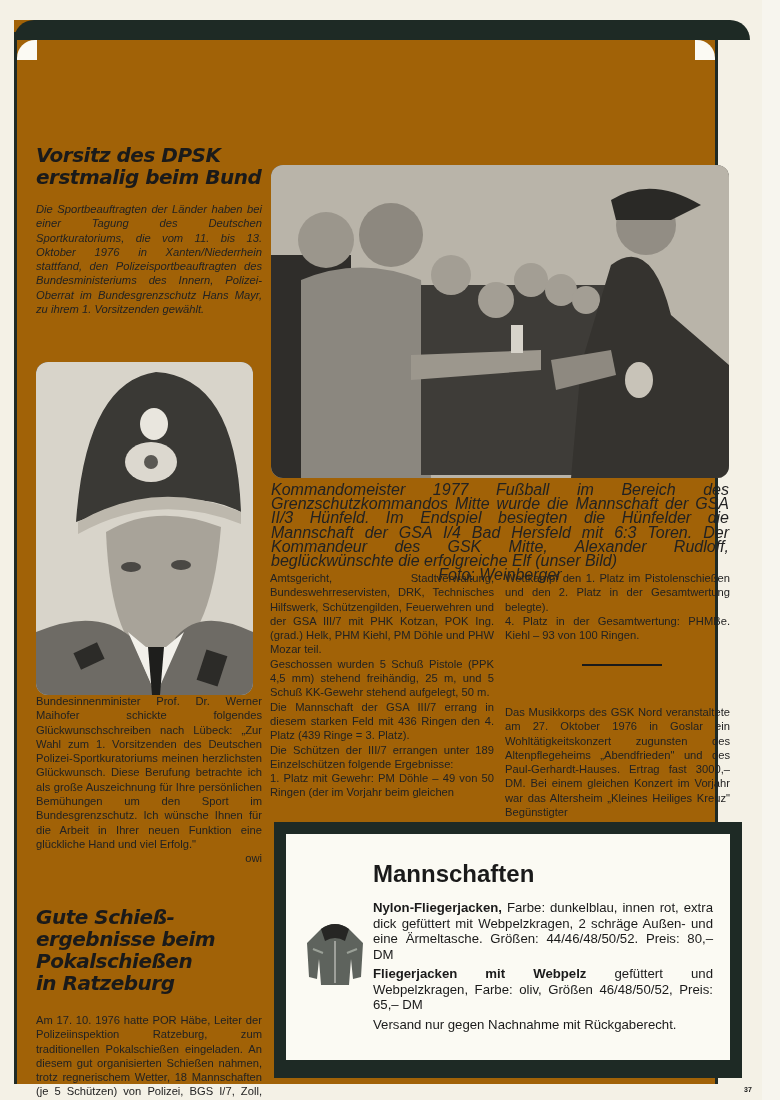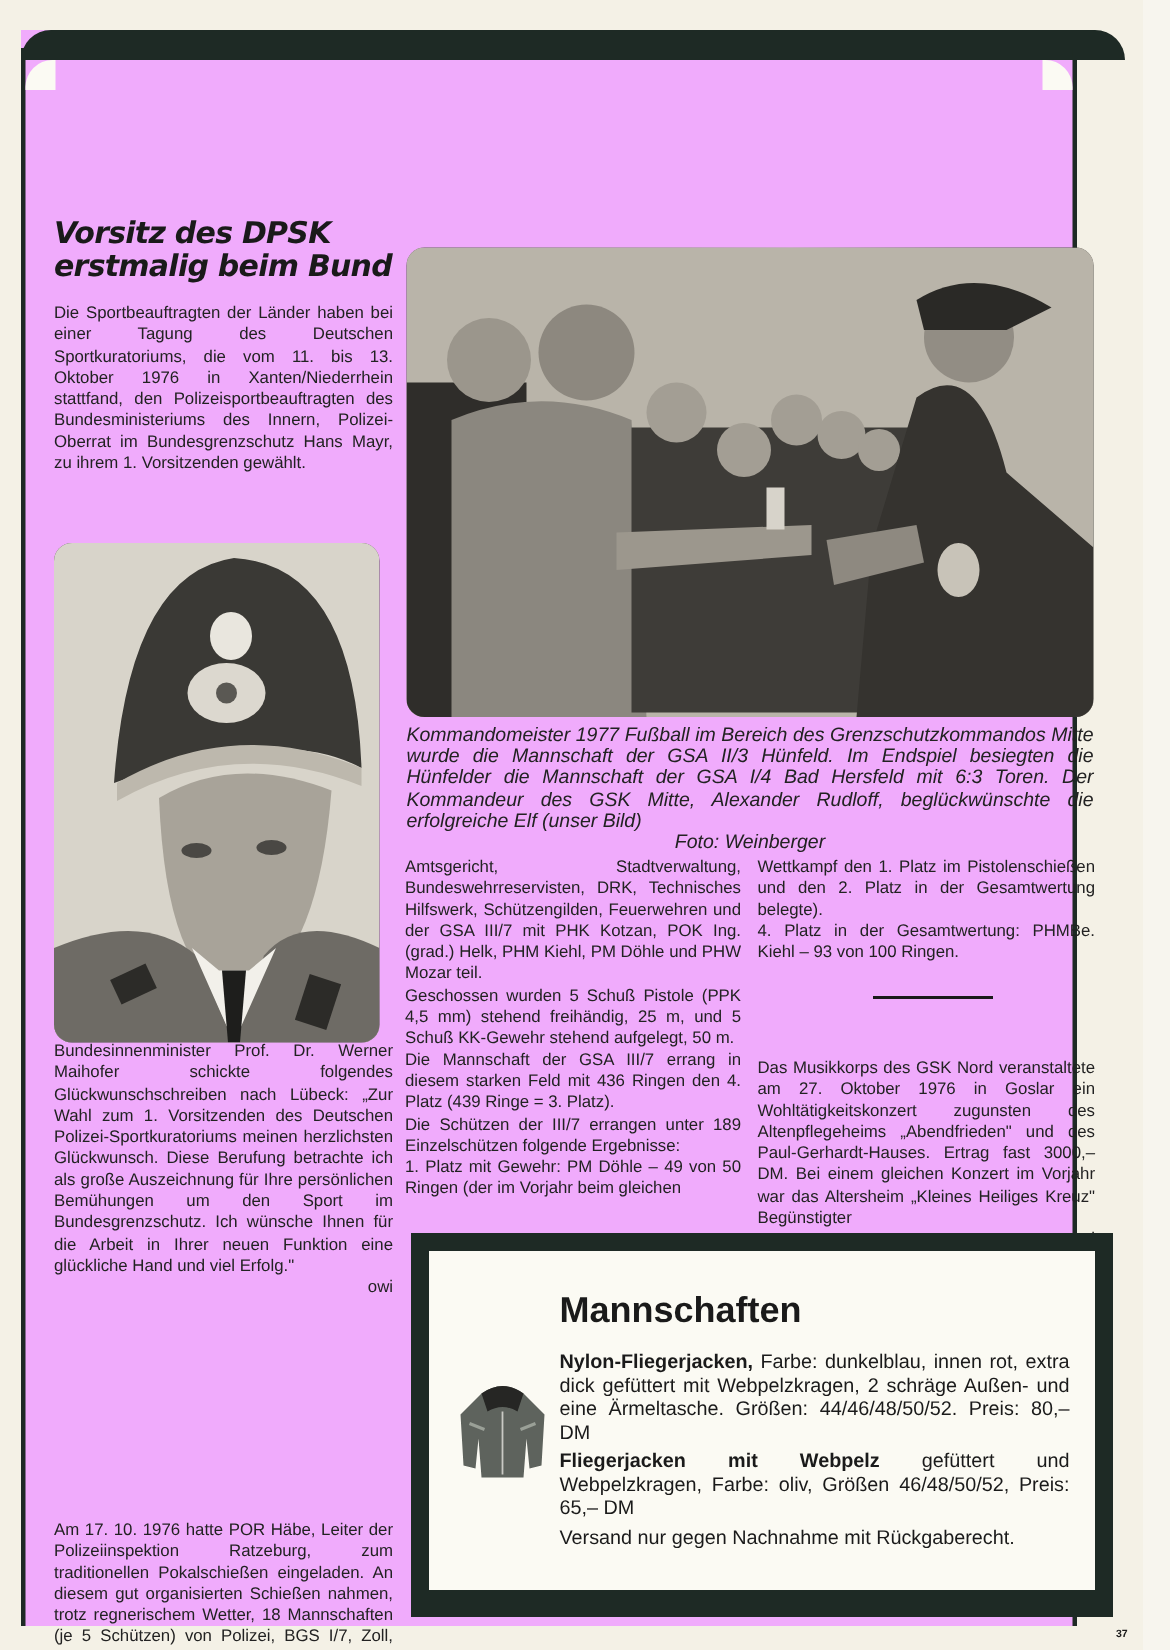--- a/index.html
+++ b/index.html
@@ -4,21 +4,21 @@
 <style>
   html, body { margin: 0; padding: 0; }
   body {
     width: 780px; height: 1100px; position: relative; overflow: hidden;
     background: #f4f1e6;
     font-family: "Liberation Sans", sans-serif;
     color: #1a1a1a;
   }
   .page {
     position: absolute; left: 14px; top: 20px; width: 704px; height: 1064px;
-    background: #f0abfc;
+    background: #a16207;
   }
   .top-frame {
     position: absolute; left: 0; top: 0; width: 736px; height: 20px;
     background: #1e2a25; border-radius: 22px 22px 0 0;
   }
   .frame-left { position: absolute; left: 0; top: 12px; width: 3px; height: 1052px; background: #1e2a25; }
   .frame-right { position: absolute; right: 0; top: 12px; width: 3px; height: 1052px; background: #1e2a25; }
   .inner-corner-l { position:absolute; left:3px; top:20px; width:20px; height:20px; background:#fbfaf3; border-top-left-radius:18px; }
   .inner-corner-r { position:absolute; right:3px; top:20px; width:20px; height:20px; background:#fbfaf3; border-top-right-radius:18px; }
 
@@ -27,42 +27,42 @@
     color: #1a1a1a; letter-spacing: -0.5px; margin: 0;
   }
   .h1 { left: 22px; top: 124px; width: 240px; font-size: 20px; line-height: 22px; }
   .h2 { left: 22px; top: 886px; width: 240px; font-size: 20px; line-height: 22px; }
 
   .col {
     position: absolute; font-size: 11.2px; line-height: 14.3px; text-align: justify;
     color: #222;
   }
   .col p { margin: 0; }
-  .c1a { left: 22px; top: 182px; width: 226px; }
+  .c1a { left: 22px; top: 182px; width: 226px; font-style: italic; }
   .c1b { left: 22px; top: 674px; width: 226px; }
   .c1c { left: 22px; top: 993px; width: 226px; }
   .c2 { left: 256px; top: 551px; width: 224px; }
   .c3a { left: 491px; top: 551px; width: 225px; }
   .c3b { left: 491px; top: 685px; width: 225px; }
   .sig { display: flex; justify-content: space-between; }
 
   .rule { position: absolute; left: 568px; top: 644px; width: 80px; height: 2px; background: #1a1a1a; }
 
   .photo {
     position: absolute; border-radius: 12px; overflow: hidden;
   }
   .portrait { left: 22px; top: 342px; width: 217px; height: 333px;
     background: radial-gradient(ellipse at 55% 45%, #c9c3b6 0%, #8e8a82 45%, #514e49 80%, #2e2c29 100%); }
   .team { left: 257px; top: 145px; width: 458px; height: 313px;
     background: linear-gradient(100deg, #5b5853 0%, #8d8880 30%, #aaa59b 50%, #6b6862 70%, #3c3a36 100%); }
   .photo svg { position:absolute; left:0; top:0; width:100%; height:100%; }
 
   .caption {
     position: absolute; left: 257px; top: 463px; width: 458px;
-    font-size: 13px; line-height: 14.2px; font-style: italic; text-align: justify; color: #222;
+    font-size: 16px; line-height: 14.2px; font-style: italic; text-align: justify; color: #222;
   }
   .caption p { margin: 0; }
   .credit { text-align: center; }
 
   .ad {
     position: absolute; left: 260px; top: 802px; width: 468px; height: 256px;
     background: #1e2a25;
   }
   .ad-inner {
     position: absolute; left: 12px; top: 12px; right: 12px; bottom: 18px; background: #fbfaf3;
@@ -153,20 +153,26 @@
       <ellipse cx="368" cy="215" rx="14" ry="18" fill="#c8c3b8"></ellipse>
       <path d="M280 195 L340 185 L345 210 L285 225Z" fill="#8e8980"></path>
     </svg>
   </div>
 
   <div class="caption">
     <p>Kommandomeister 1977 Fußball im Bereich des Grenzschutzkommandos Mitte wurde die Mannschaft der GSA II/3 Hünfeld. Im Endspiel besiegten die Hünfelder die Mannschaft der GSA I/4 Bad Hersfeld mit 6:3 Toren. Der Kommandeur des GSK Mitte, Alexander Rudloff, beglückwünschte die erfolgreiche Elf (unser Bild)</p>
     <p class="credit">Foto: Weinberger</p>
   </div>
 
+  <h2 class="headline h2">
+    <span>Gute Schieß-</span><br>
+    <span>ergebnisse beim</span><br>
+    <span>Pokalschießen</span><br>
+    <span>in Ratzeburg</span>
+  </h2>
   <div class="col c1c">
     <p>Am 17. 10. 1976 hatte POR Häbe, Leiter der Polizeiinspektion Ratzeburg, zum traditionellen Pokalschießen eingeladen. An diesem gut organisierten Schießen nahmen, trotz regnerischem Wetter, 18 Mannschaften (je 5 Schützen) von Polizei, BGS I/7, Zoll, Post, Kirchenamt,</p>
   </div>
 
   <div class="col c2">
     <p>Amtsgericht, Stadtverwaltung, Bundeswehrreservisten, DRK, Technisches Hilfswerk, Schützengilden, Feuerwehren und der GSA III/7 mit PHK Kotzan, POK Ing. (grad.) Helk, PHM Kiehl, PM Döhle und PHW Mozar teil.</p>
     <p>Geschossen wurden 5 Schuß Pistole (PPK 4,5 mm) stehend freihändig, 25 m, und 5 Schuß KK-Gewehr stehend aufgelegt, 50 m.</p>
     <p>Die Mannschaft der GSA III/7 errang in diesem starken Feld mit 436 Ringen den 4. Platz (439 Ringe = 3. Platz).</p>
     <p>Die Schützen der III/7 errangen unter 189 Einzelschützen folgende Ergebnisse:</p>
     <p>1. Platz mit Gewehr: PM Döhle – 49 von 50 Ringen (der im Vorjahr beim gleichen</p>

